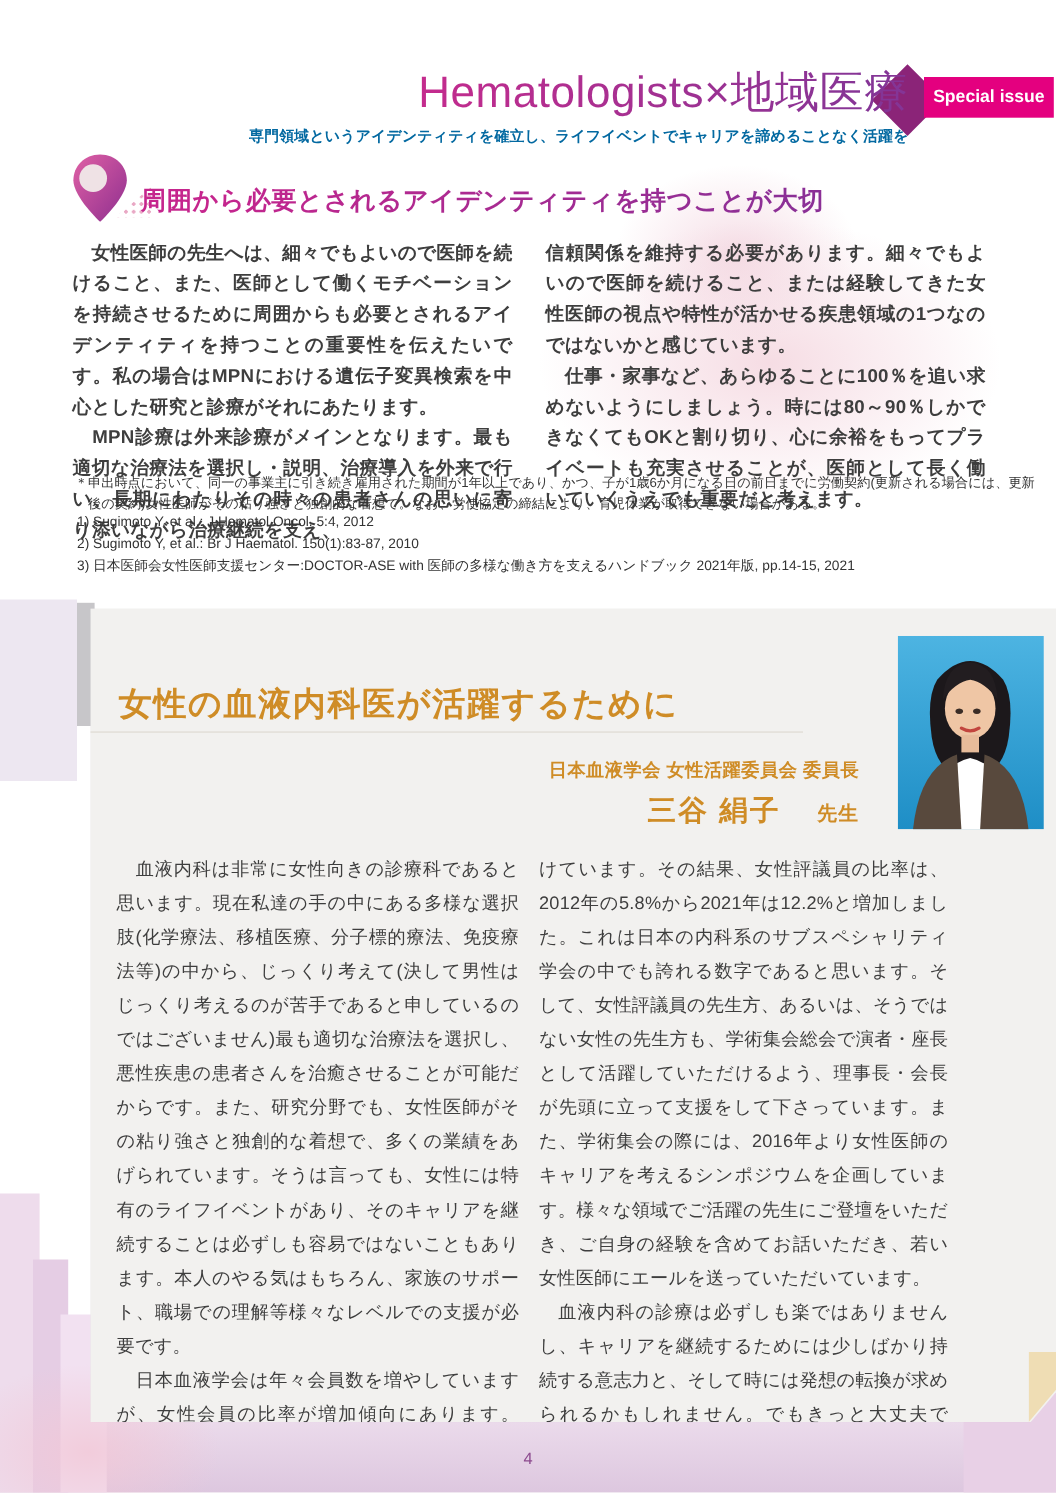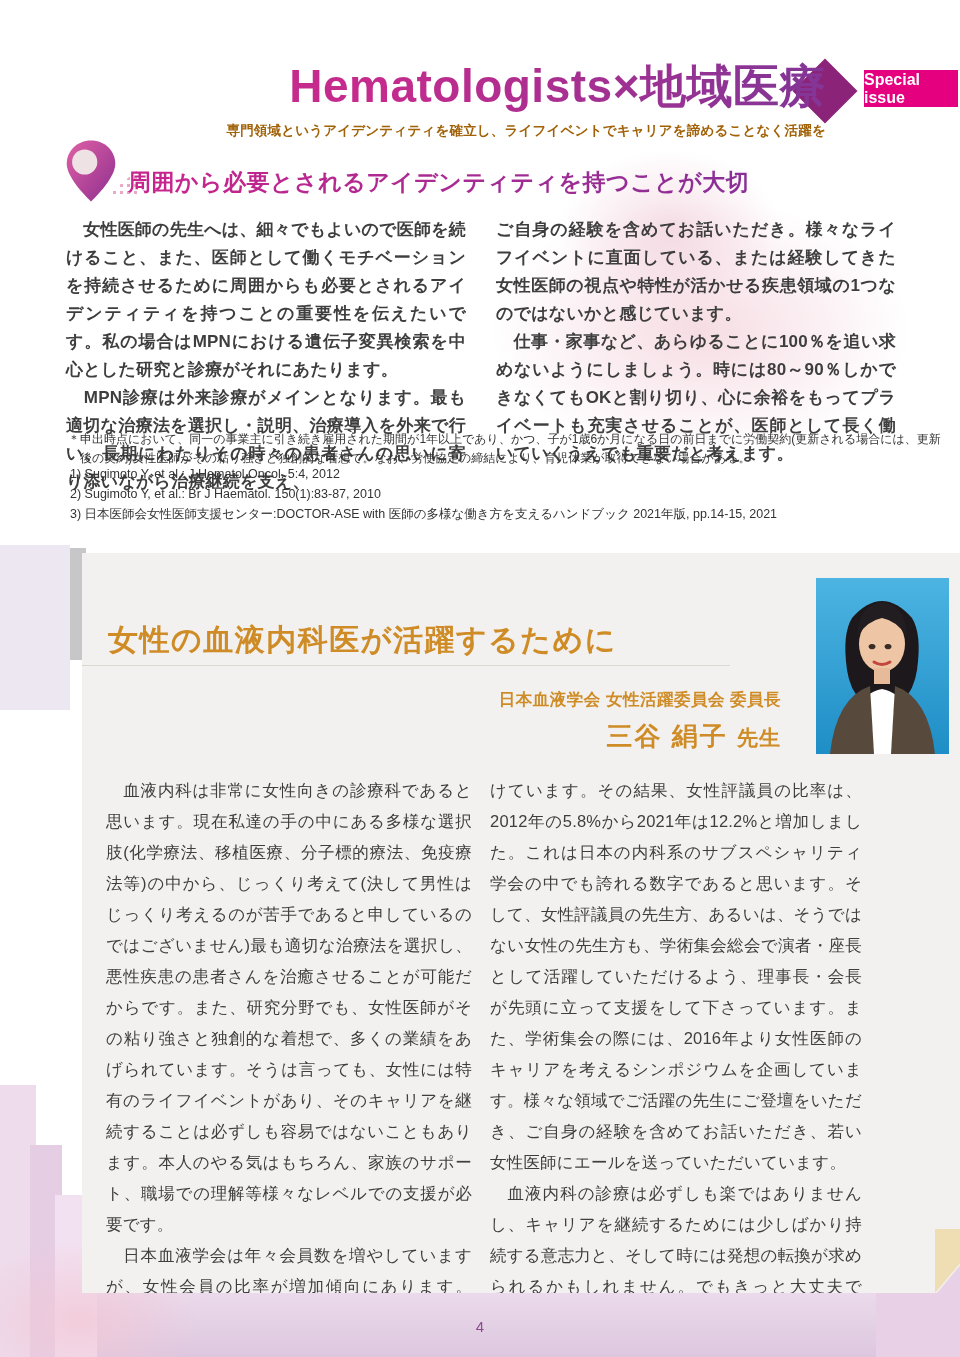--- a/index.html
+++ b/index.html
@@ -18,27 +18,27 @@
   .sky2{left:30px;top:1145px;width:32px;height:212px;background:#e5cde4;}
   .sky3{left:55px;top:1195px;width:42px;height:162px;background:#f2e1f1;}
   .sky4{left:902px;top:1035px;width:58px;height:322px;background:#f0ddef;}
   .sky5{left:876px;top:1160px;width:84px;height:197px;background:#e8d0e6;}
   .sky6{left:886px;top:1230px;width:50px;height:60px;background:#d97cb0;opacity:.45;clip-path:polygon(100% 0,100% 100%,0 100%);}
   .blob-c{position:absolute;left:-40px;top:1240px;width:240px;height:160px;border-radius:50%;z-index:0;
     background:radial-gradient(closest-side,rgba(242,199,214,.8),rgba(242,199,214,0));}
 
   
   .header{position:absolute;top:56px;right:134px;text-align:right;z-index:2;}
-  .header-title{font-size:46px;font-weight:700;letter-spacing:.5px;
+  .header-title{font-size:40px;font-weight:400;letter-spacing:.5px;
     background:linear-gradient(90deg,#c52b8d 25%,#843596 95%);
     -webkit-background-clip:text;background-clip:text;color:transparent;-webkit-text-fill-color:transparent;}
-  .header-sub{margin-top:4px;font-size:13.5px;font-weight:700;color:#a16207;letter-spacing:.2px;}
+  .header-sub{margin-top:4px;font-size:13.5px;font-weight:700;color:#0369a1;letter-spacing:.2px;}
   .ribbon-fold{position:absolute;top:68px;right:112px;width:46px;height:46px;background:#8b2478;
     transform:rotate(45deg);z-index:1;}
-  .ribbon{position:absolute;top:70px;right:2px;width:94px;height:37px;background:#e4007f;z-index:2;
+  .ribbon{position:absolute;top:70px;right:2px;width:118px;height:37px;background:#e4007f;z-index:2;
     display:flex;align-items:center;justify-content:center;color:#fff;font-size:16px;font-weight:700;}
 
   
   .pin-wrap{position:absolute;left:64px;top:138px;z-index:2;}
   .pin-dots{position:absolute;left:104px;top:168px;width:36px;height:30px;z-index:1;
     background-image:radial-gradient(#e9a8c5 1.6px,transparent 1.6px);background-size:7px 7px;
     clip-path:polygon(100% 0,100% 100%,0 100%);}
   .sec-heading{position:absolute;left:128px;top:152px;z-index:2;font-size:23px;font-weight:700;letter-spacing:.5px;
     background:linear-gradient(90deg,#c5258d 10%,#8b2f96 95%);
     -webkit-background-clip:text;background-clip:text;color:transparent;-webkit-text-fill-color:transparent;}
@@ -62,21 +62,21 @@
   .card{position:absolute;left:82px;top:553px;width:907px;height:740px;background:#f2f1ef;z-index:3;
     box-shadow:0 2px 8px rgba(80,60,90,.12);
     clip-path:polygon(0 0,100% 0,100% calc(100% - 62px),calc(100% - 52px) 100%,0 100%);}
   .fold2{position:absolute;right:0;bottom:0;width:54px;height:64px;background:#efddb4;
     clip-path:polygon(0 0,100% 0,0 100%);}
   .card-title{position:absolute;left:26px;top:42px;font-size:30px;font-weight:700;color:#cf8c26;letter-spacing:1.5px;}
   .card-rule{position:absolute;left:0;top:112px;width:648px;border-top:1px solid #dcd7d0;}
   .byline{position:absolute;top:136px;right:208px;text-align:right;color:#cf8c26;}
   .byline-affil{font-size:16.5px;font-weight:700;letter-spacing:.5px;}
   .byline-name{margin-top:8px;font-size:26px;font-weight:700;letter-spacing:2px;}
-  .byline-hono{font-size:21px;font-weight:700;letter-spacing:1px;}
+  .byline-hono{font-size:18px;font-weight:700;letter-spacing:1px;margin-left:24px;}
   .photo{position:absolute;top:25px;right:40px;width:133px;height:176px;overflow:hidden;}
   .ccol{position:absolute;top:222px;width:366px;font-size:16.5px;line-height:31px;color:#3e3e3e;
     text-align:justify;letter-spacing:.2px;}
   .ccol p{margin:0;}
   .ccol-left{left:24px;}
   .ccol-right{left:408px;width:372px;}
 
   
   .page-num{position:absolute;left:0;top:1318px;width:960px;text-align:center;z-index:2;
     font-size:15px;color:#8d4b8f;}
@@ -120,21 +120,21 @@
     </svg>
   </div>
   <div class="pin-dots"></div>
   <h1 class="sec-heading">周囲から必要とされるアイデンティティを持つことが大切</h1>
 
   <div class="col col-left">
     <p>　女性医師の先生へは、細々でもよいので医師を続けること、また、医師として働くモチベーションを持続させるために周囲からも必要とされるアイデンティティを持つことの重要性を伝えたいです。私の場合はMPNにおける遺伝子変異検索を中心とした研究と診療がそれにあたります。</p>
     <p>　MPN診療は外来診療がメインとなります。最も適切な治療法を選択し・説明、治療導入を外来で行い、長期にわたりその時々の患者さんの思いに寄り添いながら治療継続を支え、</p>
   </div>
   <div class="col col-right">
-    <p>ご自身の経験を含めてお話いただき。様々なライフイベントに直面している、または経験してきた女性医師の視点や特性が活かせる疾患領域の1つなのではないかと感じています。</p>
+    <p>信頼関係を維持する必要があります。細々でもよいので医師を続けること、または経験してきた女性医師の視点や特性が活かせる疾患領域の1つなのではないかと感じています。</p>
     <p>　仕事・家事など、あらゆることに100％を追い求めないようにしましょう。時には80～90％しかできなくてもOKと割り切り、心に余裕をもってプライベートも充実させることが、医師として長く働いていくうえでも重要だと考えます。</p>
   </div>
 
   <div class="footnote">＊申出時点において、同一の事業主に引き続き雇用された期間が1年以上であり、かつ、子が1歳6か月になる日の前日までに労働契約(更新される場合には、更新後の契約)女性医師がその粘り強さと独創的な着想で。なお、労使協定の締結により、育児休業が取得できない場合がある。</div>
   <div class="refs">
     <div>1) Sugimoto Y, et al.: J Hematol Oncol. 5:4, 2012</div>
     <div>2) Sugimoto Y, et al.: Br J Haematol. 150(1):83-87, 2010</div>
     <div>3) 日本医師会女性医師支援センター:DOCTOR-ASE with 医師の多様な働き方を支えるハンドブック 2021年版, pp.14-15, 2021</div>
   </div>
 

